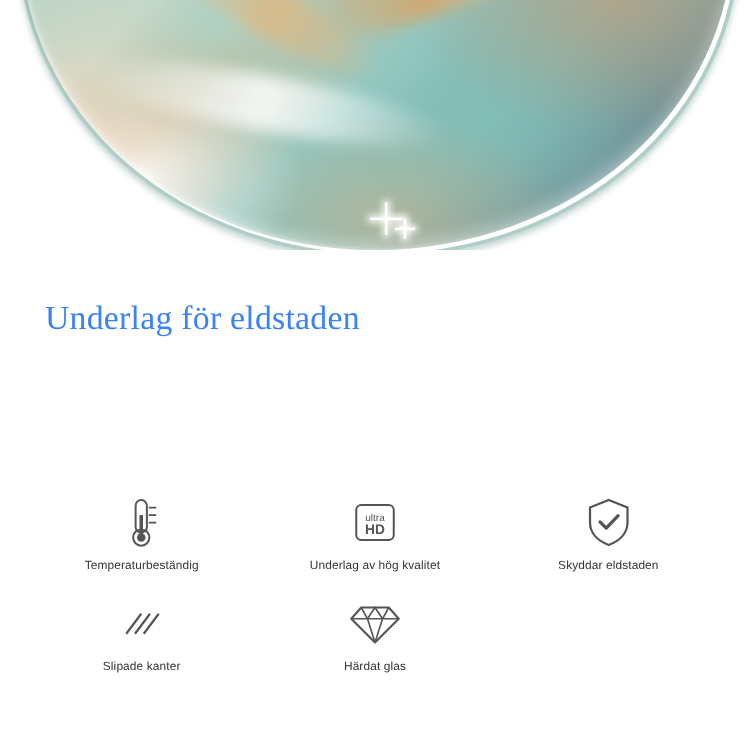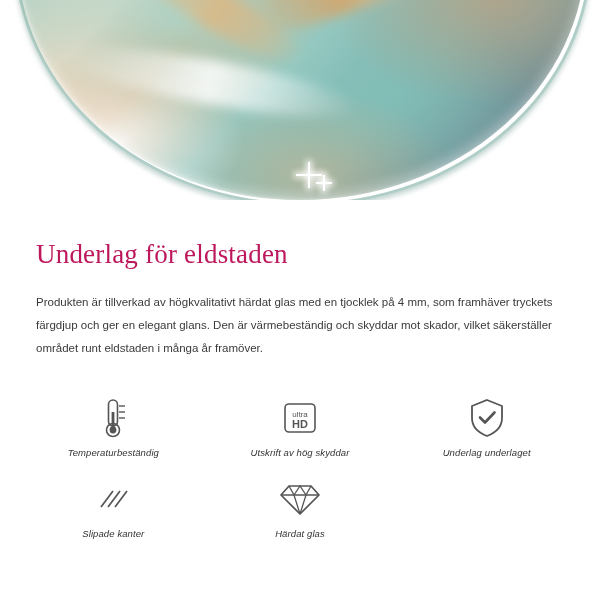--- a/index.html
+++ b/index.html
@@ -124,21 +124,21 @@
     top: 200px;
     width: 600px;
   }
   .headline {
     margin: 0;
     padding: 35px 36px 0 36px;
     font-family: "Liberation Serif", serif;
     font-size: 27px;
     line-height: 1.42;
     font-weight: 400;
-    color: #be185d;
+    color: #3b82f6;
     letter-spacing: 0.2px;
   }
   .headline .l2 { display: block; }
   .body-text {
     margin: 0;
     padding: 18px 40px 0 36px;
     font-size: 11.5px;
     line-height: 2.0;
     color: #3a3a3a;
     font-family: "Liberation Sans", sans-serif;
@@ -165,21 +165,20 @@
     display: flex;
     align-items: center;
     justify-content: flex-end;
   }
   .feature .cap {
     margin-top: 6px;
     font-size: 9.5px;
     color: #333333;
     text-align: center;
     letter-spacing: 0.1px;
-    font-style: italic;
   }
   svg { display: block; }
 </style>
 </head>
 <body>
 
 <div class="page">
 
   <div class="hero">
     <div class="disc">
@@ -190,21 +189,20 @@
     </div>
     <div class="disc-edge"></div>
     <div class="sparkle s1"></div>
     <div class="sparkle s2"></div>
   </div>
 
   <div class="content">
     <h1 class="headline">
       <span>Underlag för eldstaden</span>
     </h1>
-    <p class="body-text">Produkten är tillverkad av högkvalitativt härdat glas med en tjocklek på 4 mm, som framhäver tryckets färgdjup och ger en elegant glans. Den är värmebeständig och skyddar mot skador, vilket säkerställer området runt eldstaden i många år framöver.</p>
   </div>
 
   <div class="features">
 
     <div class="feature">
       <div class="ico">
         <svg width="42" height="44" viewBox="0 0 42 44">
           <rect x="16.5" y="4" width="9" height="26" rx="4.5" fill="none" stroke="#555" stroke-width="1.6"></rect>
           <circle cx="21" cy="34" r="6.5" fill="none" stroke="#555" stroke-width="1.6"></circle>
           <circle cx="21" cy="34" r="3.4" fill="#555"></circle>
@@ -218,31 +216,31 @@
     </div>
 
     <div class="feature">
       <div class="ico">
         <svg width="40" height="40" viewBox="0 0 40 40">
           <rect x="5" y="6" width="30" height="28" rx="4" fill="none" stroke="#555" stroke-width="1.6"></rect>
           <text x="20" y="18.5" text-anchor="middle" font-family="Liberation Sans, sans-serif" font-size="8" fill="#555">ultra</text>
           <text x="20" y="29.5" text-anchor="middle" font-family="Liberation Sans, sans-serif" font-size="11" font-weight="bold" fill="#555">HD</text>
         </svg>
       </div>
-      <div class="cap">Utskrift av hög skyddar</div>
+      <div class="cap">Underlag av hög kvalitet</div>
     </div>
 
     <div class="feature">
       <div class="ico">
         <svg width="40" height="44" viewBox="0 0 40 44">
           <path d="M20 4 L35 10 V22 C35 31 28 37 20 40 C12 37 5 31 5 22 V10 Z" fill="none" stroke="#555" stroke-width="1.8"></path>
           <path d="M13 21.5 L18 26.5 L27.5 16.5" fill="none" stroke="#555" stroke-width="2.6" stroke-linecap="round" stroke-linejoin="round"></path>
         </svg>
       </div>
-      <div class="cap">Underlag underlaget</div>
+      <div class="cap">Skyddar eldstaden</div>
     </div>
 
     <div class="feature">
       <div class="ico">
         <svg width="40" height="36" viewBox="0 0 40 36">
           <line x1="8" y1="26" x2="20" y2="10" stroke="#555" stroke-width="1.7"></line>
           <line x1="15" y1="26" x2="27" y2="10" stroke="#555" stroke-width="1.7"></line>
           <line x1="22" y1="26" x2="34" y2="10" stroke="#555" stroke-width="1.7"></line>
         </svg>
       </div>

